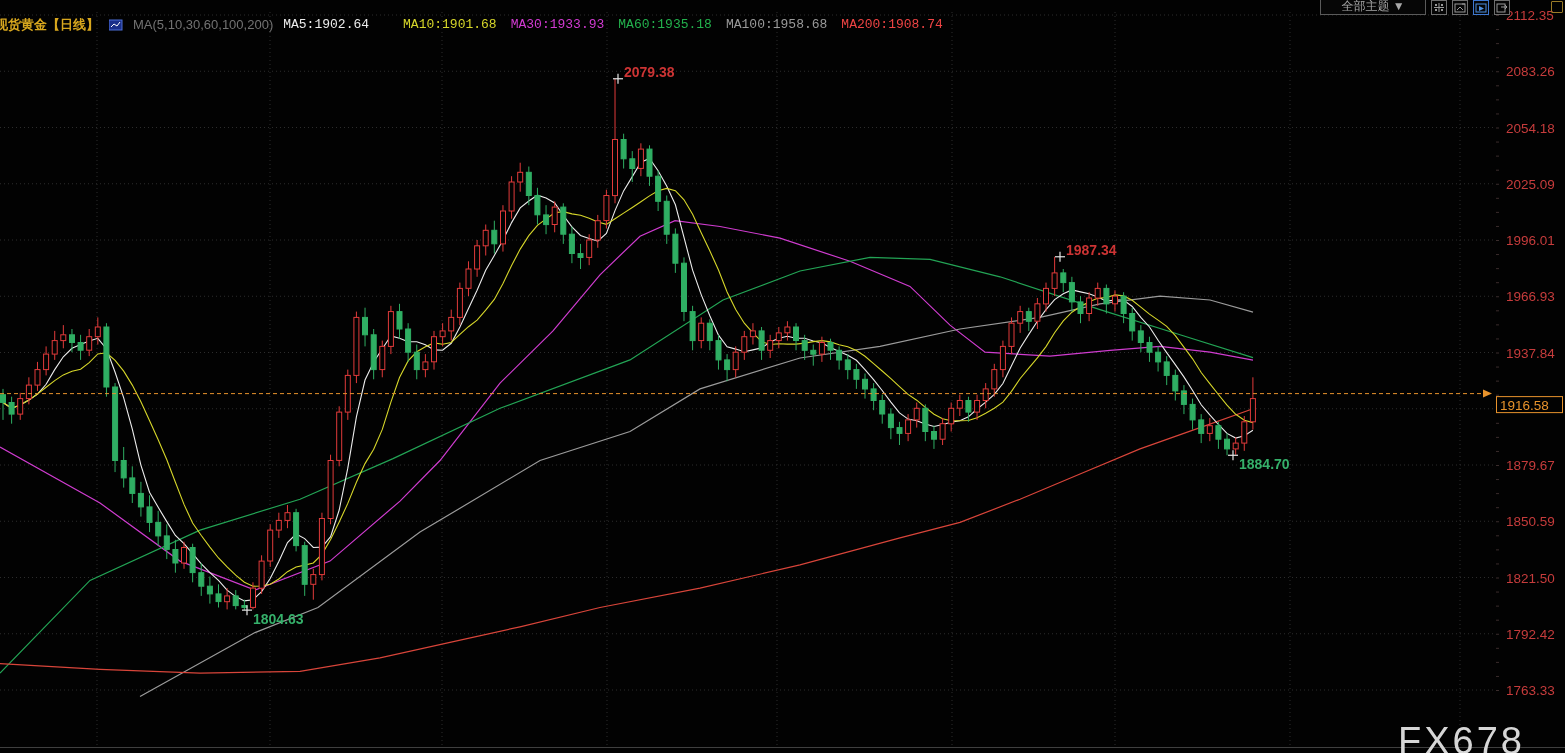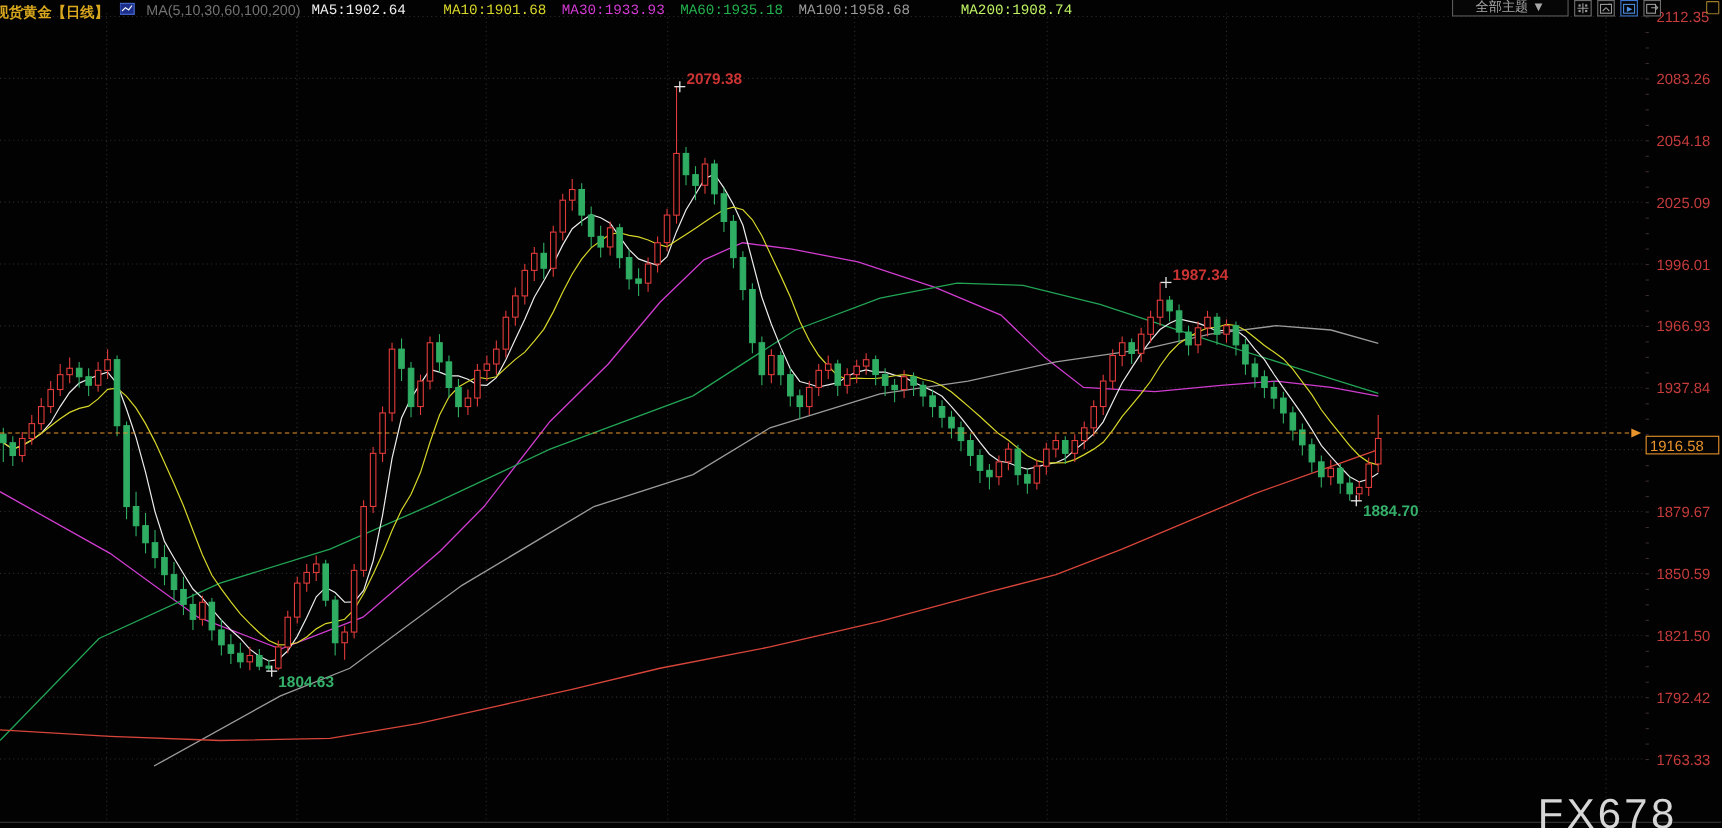--- a/index.html
+++ b/index.html
@@ -1,20 +1,20 @@
 <!DOCTYPE html>
 <html><head>
 <meta charset="utf-8">
 <style>
   html,body{margin:0;padding:0;background:#000;}
   .screen{position:relative;width:1565px;height:753px;background:#020202;overflow:hidden;
           font-family:"Liberation Sans",sans-serif;}
   .chart-canvas{position:absolute;left:0;top:0;width:1565px;height:753px;}
-  .header-bar{position:absolute;left:0;top:2px;height:17px;width:1330px;display:flex;
-              align-items:flex-start;gap:10px;font-size:13px;white-space:nowrap;z-index:5;}
+  .header-bar{position:absolute;left:0;top:16px;height:17px;width:1330px;display:flex;
+              align-items:center;gap:10px;font-size:13px;white-space:nowrap;z-index:5;}
   .symbol-title{color:#d8a71e;margin-left:-5px;font-weight:bold;}
   .mini-chart-icon{width:14px;height:12px;display:inline-block;}
   .ma-params{color:#737373;}
   .ma-values{display:flex;gap:14px;font-family:Liberation Mono, monospace;}
   .toolbar{position:absolute;right:55px;top:0;display:flex;align-items:flex-end;gap:5px;z-index:6;}
   .theme-dropdown{border:1px solid #5a5a5a;color:#a8a8a8;font-size:12px;height:15px;line-height:14px;
                   padding:0 6px;min-width:92px;text-align:center;margin-top:-2px;background:#060606;cursor:pointer;}
   .tool-btn{width:16px;height:15px;border:1px solid #6e6e6e;background:#050505;display:flex;
             align-items:center;justify-content:center;padding:0;cursor:pointer;}
   .tool-btn.active{border-color:#3e78d0;}
@@ -450,21 +450,21 @@
           <polyline points="2,8 5,5 8,7 11,3" fill="none" stroke="#ffffff" stroke-width="1"></polyline>
         </svg>
     </span>
     <span class="ma-params">MA(5,10,30,60,100,200)</span>
     <span class="ma-values" id="ma-values">
         <span style="color: rgb(236, 236, 236);">MA5:1902.64</span>
         <span style="color: rgb(214, 214, 42); padding-left: 20px;">MA10:1901.68</span>
         <span style="color: rgb(210, 59, 210);">MA30:1933.93</span>
         <span style="color: rgb(35, 177, 77);">MA60:1935.18</span>
         <span style="color: rgb(154, 154, 154);">MA100:1958.68</span>
-        <span style="color: #bef264; margin-left: 32px;">MA200:1908.74</span>
+        <span style="color: #ef4444;">MA200:1908.74</span>
       </span>
   </div>
 
   <div class="toolbar">
     <div class="theme-dropdown">
       <span>全部主题</span>
       <span>▼</span>
     </div>
     <button class="tool-btn">
       <svg width="12" height="11">

